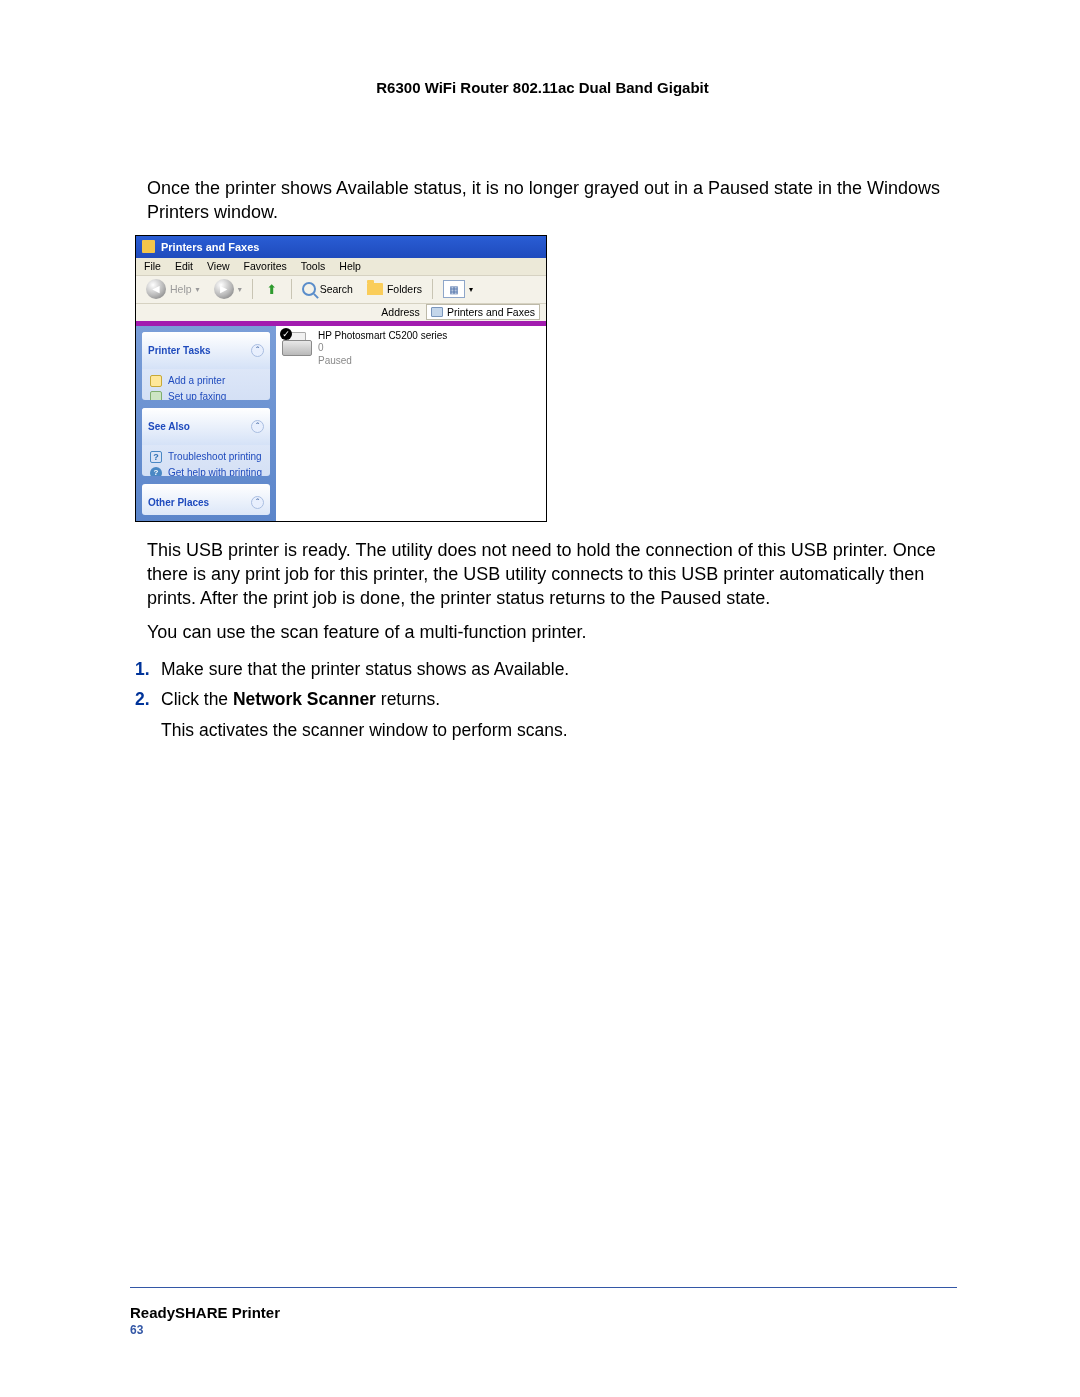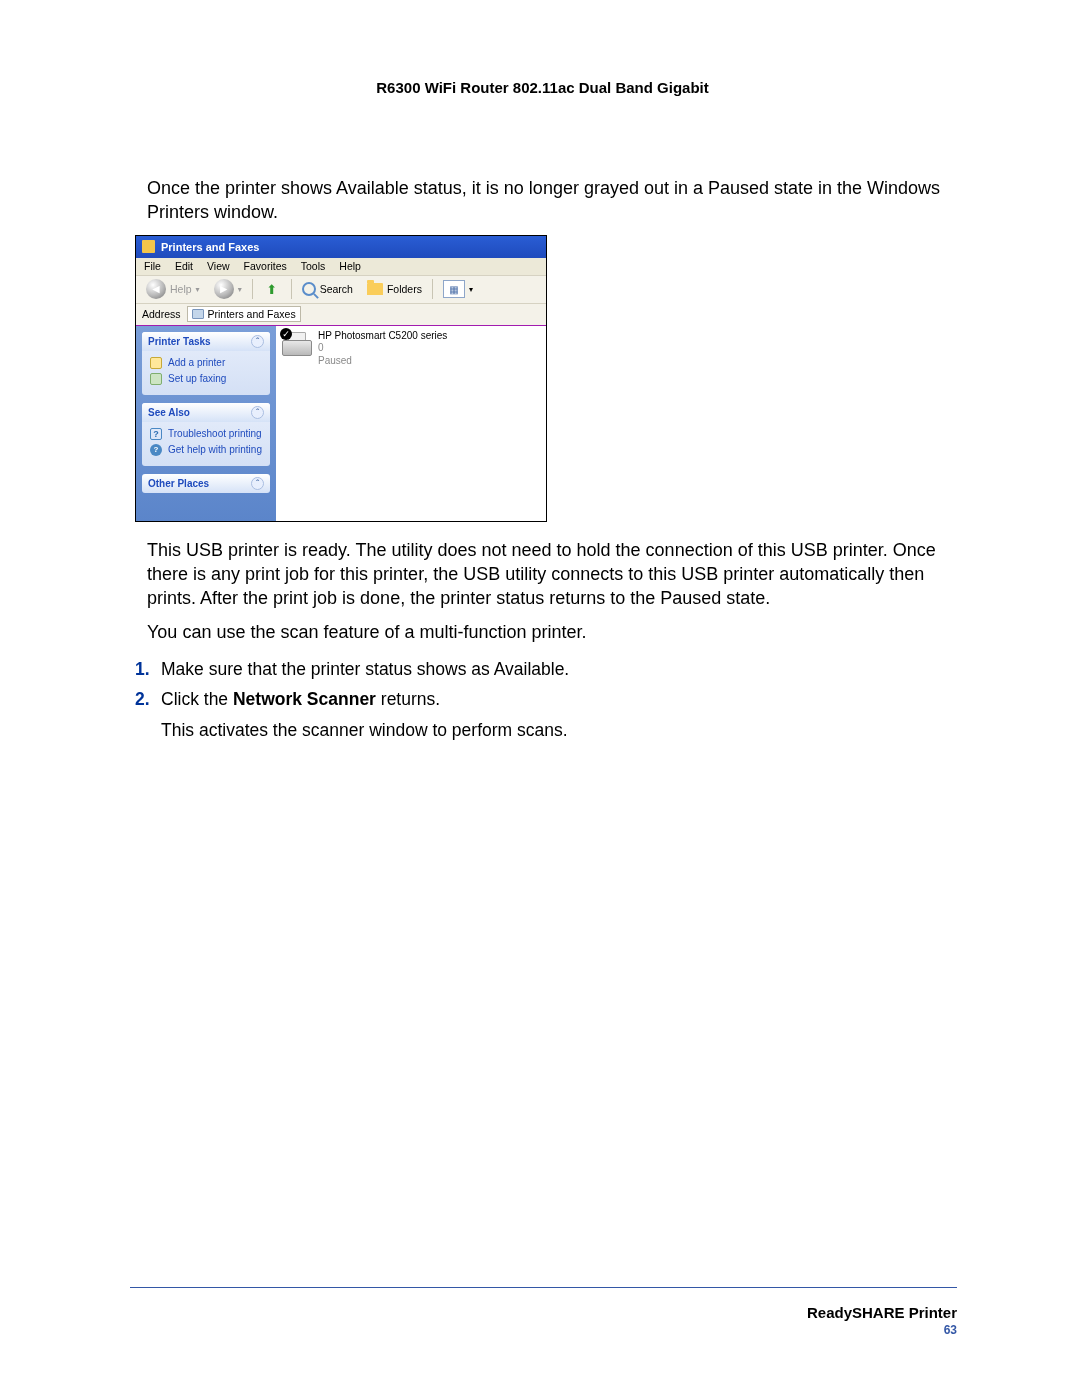--- a/index.html
+++ b/index.html
@@ -142,21 +142,22 @@
     background:#fff; font-size:10px; color:#4a6ea8;
   }
   .addrbar {
     height: 22px;
     background: #f4f2e9;
     display: flex;
     align-items: center;
     padding: 0 6px;
     gap: 6px;
     font-size: 10.5px;
-    border-bottom: 1px solid #a21caf;
+    border-bottom: 5px solid #a21caf;
+    justify-content: flex-end;
   }
   .addrbar .loc {
     background: #fff; border: 1px solid #bdb9a8; padding: 1px 4px;
     display: inline-flex; align-items: center; gap: 4px;
   }
   .addrbar .loc .prn-icon {
     width: 12px; height: 10px; background: #c4d6ea; border: 1px solid #7a96bc;
     border-radius: 1px;
   }
   .content-area {
@@ -173,21 +174,21 @@
   .side-panel {
     background: linear-gradient(#e7eefb,#d4e0f5);
     border-radius: 3px;
     overflow: hidden;
     font-size: 10px;
   }
   .sp-head {
     background: linear-gradient(#fff,#d5e2f7);
     color: #1f4bbd;
     font-weight: bold;
-    padding: 3px 6px;
+    padding: 12px 6px;
     display: flex; justify-content: space-between; align-items: center;
   }
   .sp-head .chev {
     width: 13px; height: 13px; border-radius: 50%;
     background: #e8effd; border: 1px solid #a9bde0;
     display: inline-flex; align-items: center; justify-content: center;
     color: #4a6ea8; font-size: 9px; line-height: 1;
   }
   .sp-body { padding: 4px 8px 8px 8px; }
   .sp-item {
@@ -229,21 +230,21 @@
   }
   .prn-info { line-height: 1.25; }
   .prn-info .pname { color:#000; }
   .prn-info .psub { color:#8a8a8a; }
 
   
   .footer {
     position: absolute;
     left: 130px; right: 123px;
     bottom: 60px;
-    text-align: right;
+    text-align: left;
   }
   .footer-rule {
     border: none; border-top: 1px solid #3357a6;
     margin: 0 0 16px 0;
   }
   .footer-label { font-size: 15px; font-weight: bold; }
   .footer-page { font-size: 12px; font-weight: bold; color: #3357a6; margin-top: 2px; }
 </style>
 </head>
 <body>

